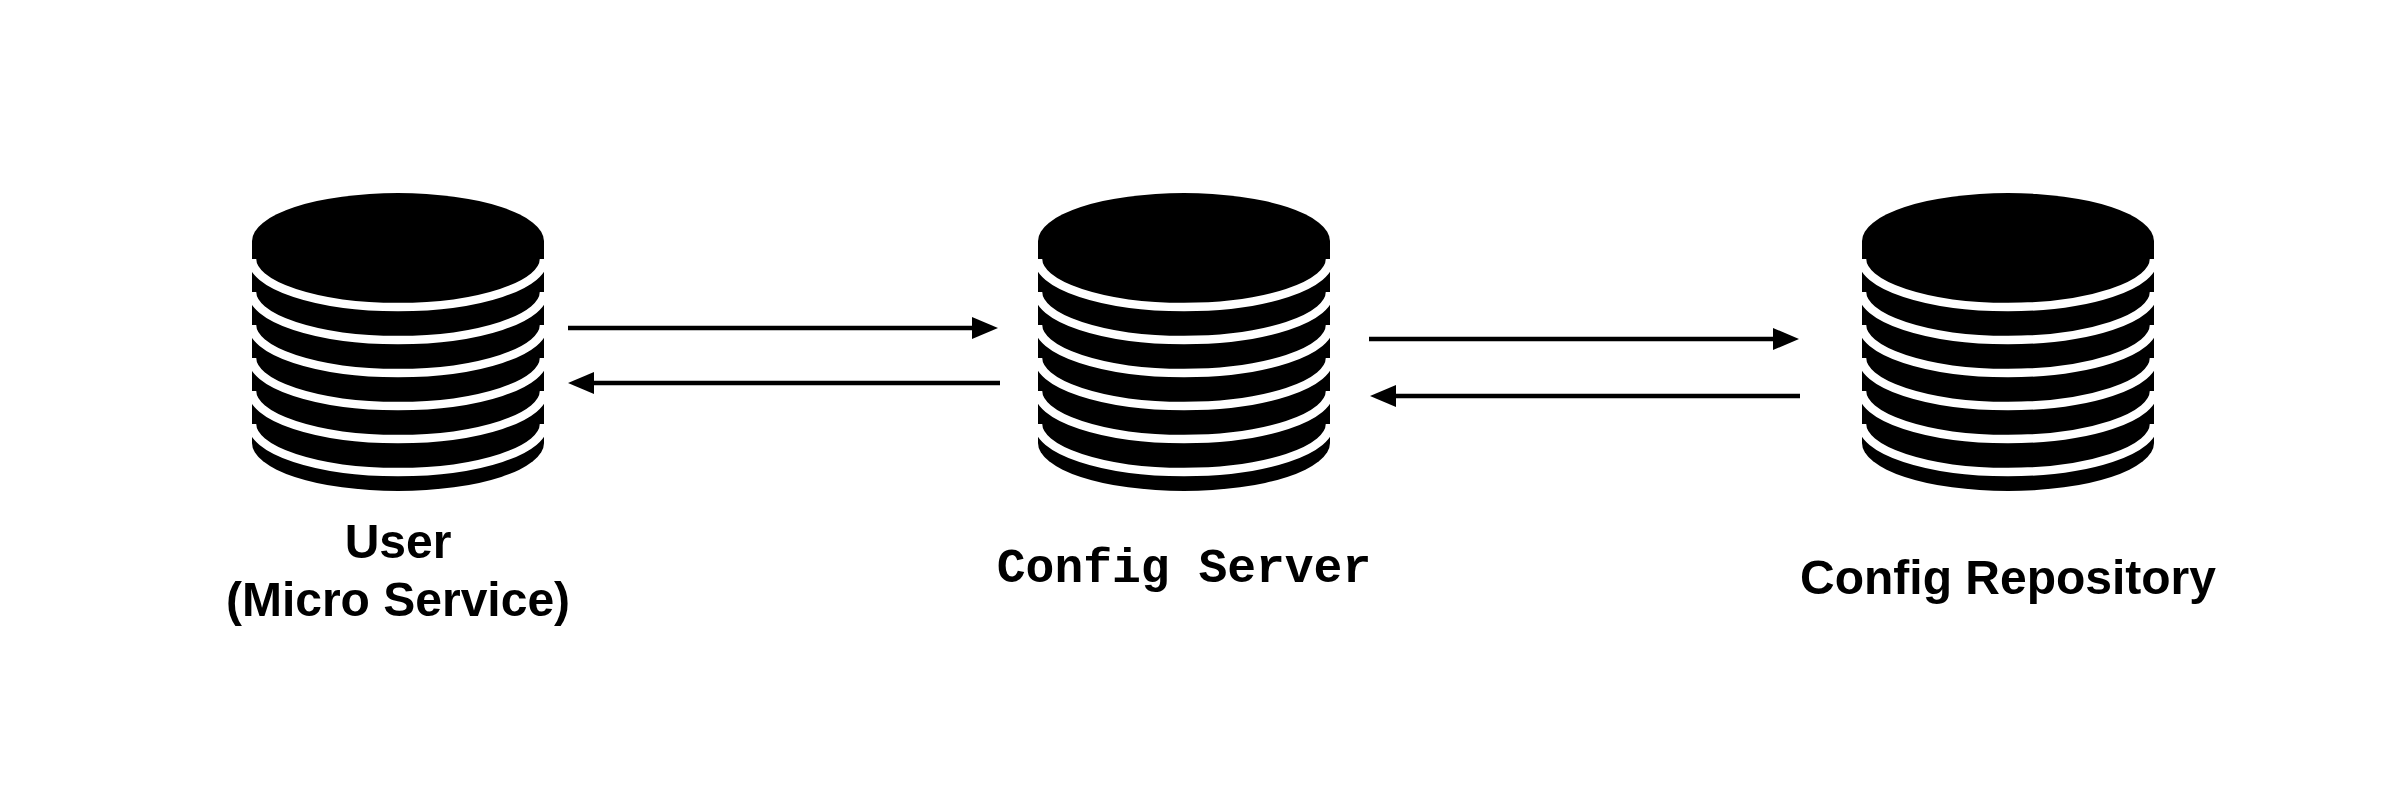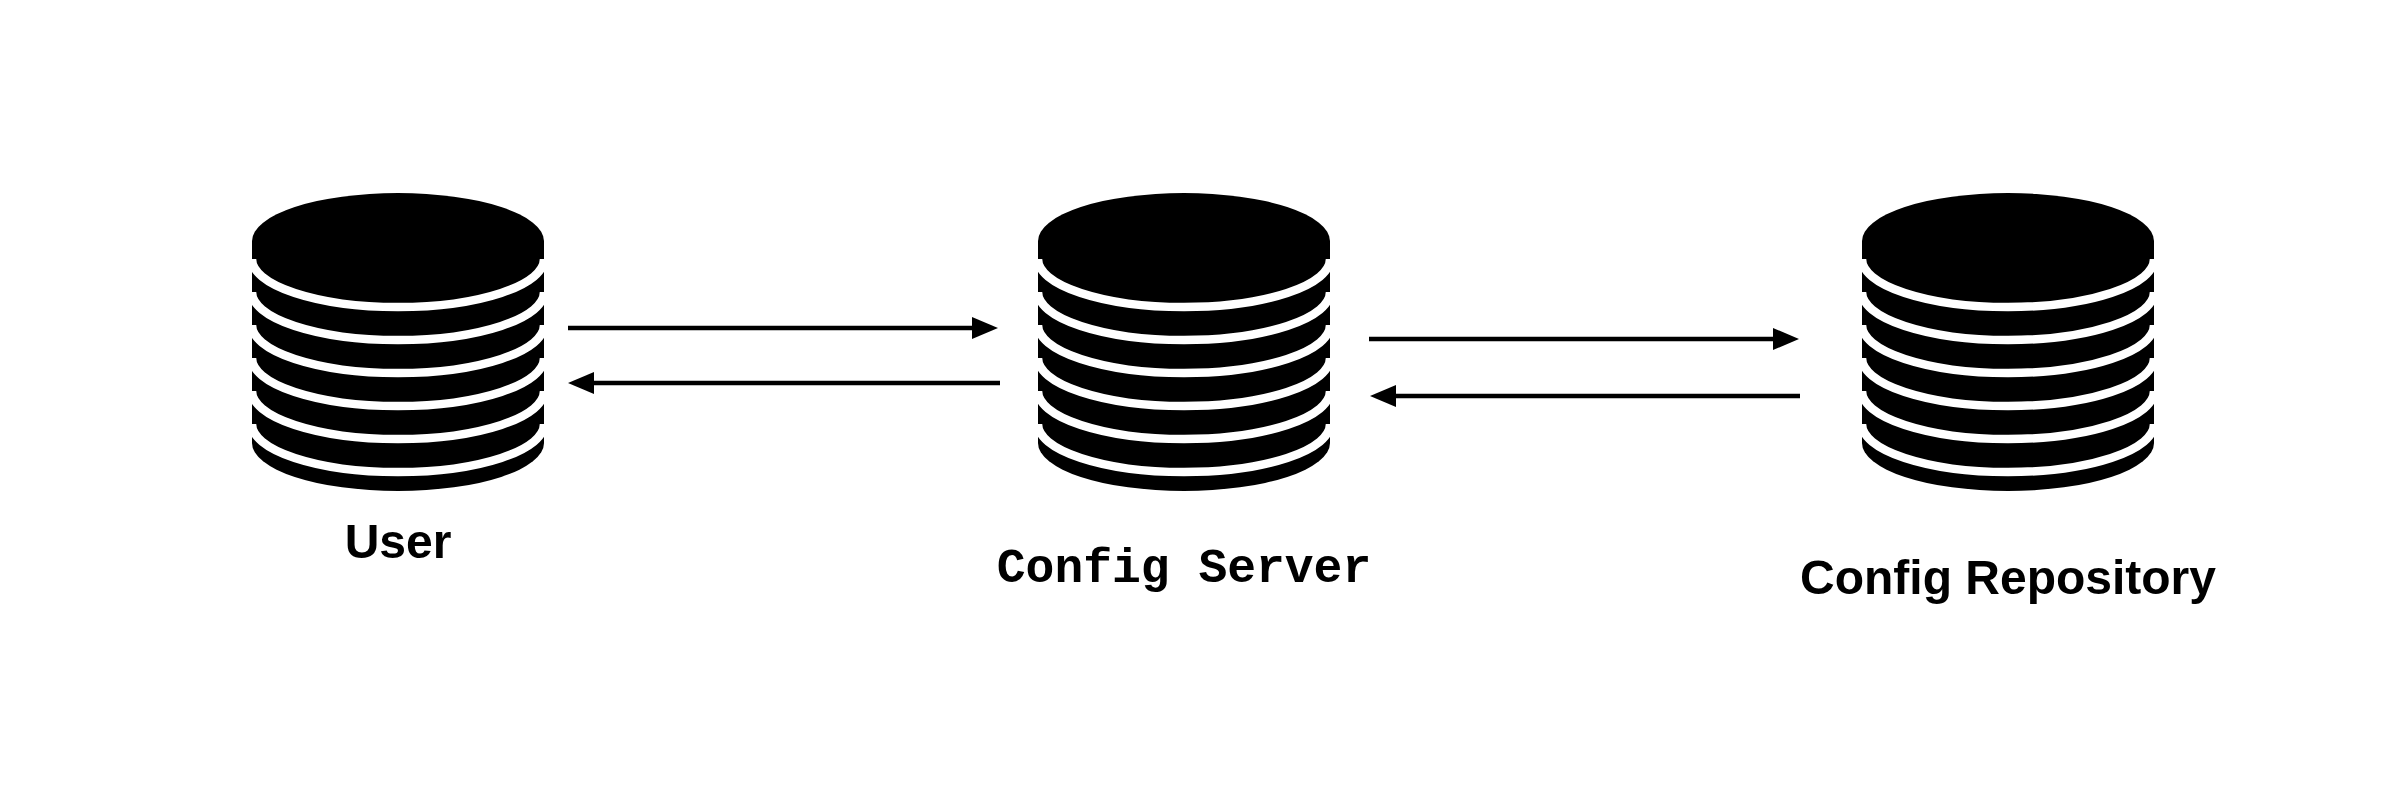--- a/index.html
+++ b/index.html
@@ -94,20 +94,21 @@
       <path class="db-body" d="M 2 50 A 146 48 0 0 1 294 50 L 294 252 A 146 48 0 0 1 2 252 Z"></path>
       <path class="db-sep" d="M 2 68  A 146 48 0 0 0 294 68"></path>
       <path class="db-sep" d="M 2 101 A 146 48 0 0 0 294 101"></path>
       <path class="db-sep" d="M 2 134 A 146 48 0 0 0 294 134"></path>
       <path class="db-sep" d="M 2 167 A 146 48 0 0 0 294 167"></path>
       <path class="db-sep" d="M 2 200 A 146 48 0 0 0 294 200"></path>
       <path class="db-sep" d="M 2 233 A 146 48 0 0 0 294 233"></path>
     </svg>
     <div class="node-label">
       <div>User</div>
+      <div>(Micro Service)</div>
     </div>
   </div>
 
   <div class="node node-config-server">
     <svg class="db-icon" viewBox="0 0 296 300" aria-hidden="true">
       <path class="db-body" d="M 2 50 A 146 48 0 0 1 294 50 L 294 252 A 146 48 0 0 1 2 252 Z"></path>
       <path class="db-sep" d="M 2 68  A 146 48 0 0 0 294 68"></path>
       <path class="db-sep" d="M 2 101 A 146 48 0 0 0 294 101"></path>
       <path class="db-sep" d="M 2 134 A 146 48 0 0 0 294 134"></path>
       <path class="db-sep" d="M 2 167 A 146 48 0 0 0 294 167"></path>

